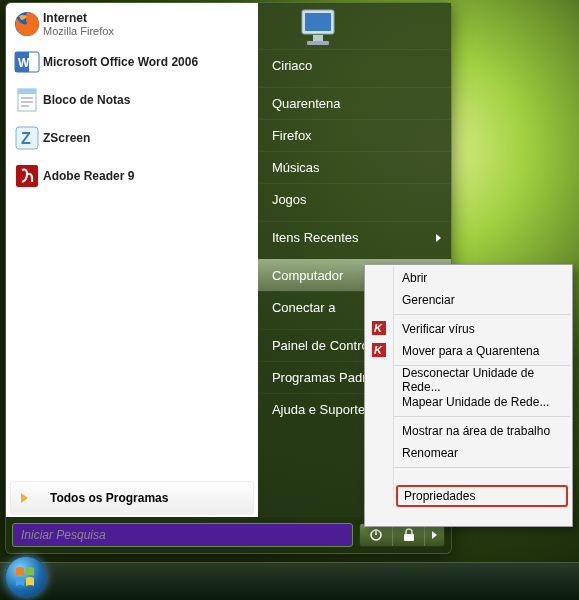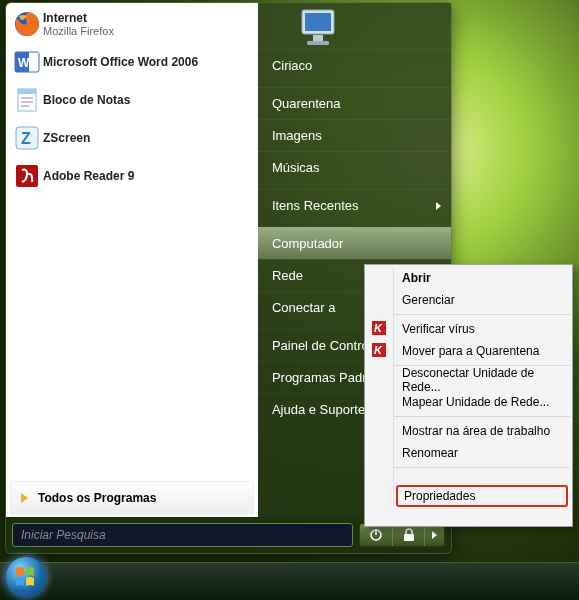--- a/index.html
+++ b/index.html
@@ -6,39 +6,39 @@
   body { width: 579px; height: 600px; background: radial-gradient(ellipse at 75% 25%, #e0f090 0%, #a0d040 15%, #3a5a1a 40%, #1a2a0a 70%); overflow: hidden; position: relative; }
   .start-menu { position: absolute; left: 5px; top: 2px; width: 447px; height: 552px; display: flex; flex-direction: column; border-radius: 6px; background: rgba(20,40,10,0.3); border: 1px solid rgba(90,120,60,0.6); box-shadow: 0 4px 18px rgba(0,0,0,0.5); }
   .panels { display: flex; flex: 1; }
   .left-panel { width: 253px; background: #fff; border-radius: 5px 0 0 0; display: flex; flex-direction: column; }
   .pinned { flex: 1; padding: 2px 0; }
   .pinned-item { display: flex; align-items: center; height: 38px; padding: 0 6px; gap: 1px; cursor: default; }
   .pinned-icon { width: 30px; height: 30px; flex-shrink: 0; display: flex; align-items: center; justify-content: center; }
   .pinned-text { display: flex; flex-direction: column; font-size: 12px; color: #222; }
   .pinned-text .title { font-weight: bold; }
   .pinned-text .sub { font-weight: normal; color: #666; font-size: 11px; }
-  .all-programs { border-top: 1px solid #ddd; height: 34px; display: flex; align-items: center; padding: 0 10px; gap: 10px; margin: 2px 4px; border-radius: 3px; background: linear-gradient(#fefefe,#eee); border: 1px solid #eee; }
+  .all-programs { border-top: 1px solid #ddd; height: 34px; display: flex; align-items: center; padding: 0 10px; gap: 22px; margin: 2px 4px; border-radius: 3px; background: linear-gradient(#fefefe,#eee); border: 1px solid #eee; }
   .all-programs .arrow { border-left: 7px solid #f0b030; border-top: 5px solid transparent; border-bottom: 5px solid transparent; }
   .all-programs .label { font-size: 12px; font-weight: bold; }
   .right-panel { width: 194px; background: linear-gradient(180deg, rgba(50,70,30,0.85), rgba(35,55,20,0.85)); display: flex; flex-direction: column; padding-top: 46px; color: #fff; font-size: 13px; }
   .user-pic { position: absolute; left: 283px; top: -1px; width: 58px; height: 54px; display: flex; align-items: center; justify-content: center; }
   .r-item { position: relative; height: 32px; display: flex; align-items: center; padding: 0 14px; border-top: 1px solid rgba(255,255,255,0.05); }
   .r-item:hover, .r-item.highlight { background: linear-gradient(180deg, rgba(170,190,150,0.85), rgba(110,130,90,0.85)); border-top: 1px solid rgba(255,255,255,0.35); border-bottom: 1px solid rgba(0,0,0,0.3); }
   .r-item .sub-arrow { position: absolute; right: 10px; border-left: 5px solid #fff; border-top: 4px solid transparent; border-bottom: 4px solid transparent; }
   .bottom-bar { height: 36px; display: flex; background: rgba(30,50,15,0.7); border-radius: 0 0 5px 5px; align-items: center; padding: 0 6px; gap: 6px; }
-  .search { flex: 1; height: 24px; background: #0f172a; border: 1px solid #6a8a4a; border-radius: 3px; padding: 0 8px; font-size: 12px; font-style: italic; color: #888; display: flex; align-items: center; }
+  .search { flex: 1; height: 24px; background: #4c1d95; border: 1px solid #6a8a4a; border-radius: 3px; padding: 0 8px; font-size: 12px; font-style: italic; color: #888; display: flex; align-items: center; }
   .sys-btns { display: flex; height: 24px; border-radius: 3px; overflow: hidden; border: 1px solid #2a3a18; }
   .sys-btn { width: 32px; display: flex; align-items: center; justify-content: center; background: linear-gradient(180deg,#6a8a4a,#3a5020); border-left: 1px solid rgba(255,255,255,0.2); }
   .sys-btn:first-child { border-left: 0; }
   .taskbar { position: absolute; left: 0; bottom: 0; width: 579px; height: 38px; background: linear-gradient(180deg, #2a3a2a 0%, #0a1a0a 100%); border-top: 1px solid #4a5a3a; display: flex; align-items: center; }
   .orb { width: 42px; height: 42px; border-radius: 50%; position: absolute; left: 5px; bottom: 2px; background: radial-gradient(circle at 35% 30%, #7fd3ff, #1a6aaa 55%, #0a3a6a); border: 1px solid #2a5a8a; box-shadow: 0 0 8px rgba(120,200,255,0.6); display: flex; align-items: center; justify-content: center; }
   .ctx { position: absolute; left: 364px; top: 264px; width: 209px; background: #f4f4f4; border: 1px solid #a0a0a0; box-shadow: 4px 4px 8px rgba(0,0,0,0.35); font-size: 12px; padding: 2px; }
   .ctx-col { border-left: 1px solid #e0e0e0; margin-left: 26px; }
   .ctx-item { height: 22px; display: flex; align-items: center; padding-left: 8px; position: relative; }
-  .ctx-item.bold { font-weight: bold; }
+  .ctx-item.bold { font-weight: normal; }
   .ctx-item.boxed { border: 2px solid #d03020; border-radius: 3px; padding-left: 6px; margin: 17px 2px; }
   .ctx-sep { height: 1px; background: #d8d8d8; margin: 3px 0 3px 0; }
   .ctx-icon { position: absolute; left: -22px; width: 16px; height: 16px; }
 </style>
 </head>
 <body>
 
 <div class="start-menu">
 
   <div class="user-pic">
@@ -122,36 +122,36 @@
     </div>
     <div class="right-panel" id="right-panel">
         <div class="r-item">
           <span>Ciriaco</span>
         </div>
         <div style="height: 6px;"></div>
         <div class="r-item">
           <span>Quarentena</span>
         </div>
         <div class="r-item">
-          <span>Imagens</span>
+          <span>Firefox</span>
         </div>
         <div class="r-item">
           <span>Músicas</span>
+        </div>
+        <div class="r-item">
+          <span>Jogos</span>
         </div>
         <div style="height: 6px;"></div>
         <div class="r-item">
           <span>Itens Recentes</span>
           <span class="sub-arrow"></span>
         </div>
         <div style="height: 6px;"></div>
         <div class="r-item highlight">
           <span>Computador</span>
-        </div>
-        <div class="r-item">
-          <span>Rede</span>
         </div>
         <div class="r-item">
           <span>Conectar a</span>
         </div>
         <div style="height: 6px;"></div>
         <div class="r-item">
           <span>Painel de Controle</span>
         </div>
         <div class="r-item">
           <span>Programas Padrão</span>

